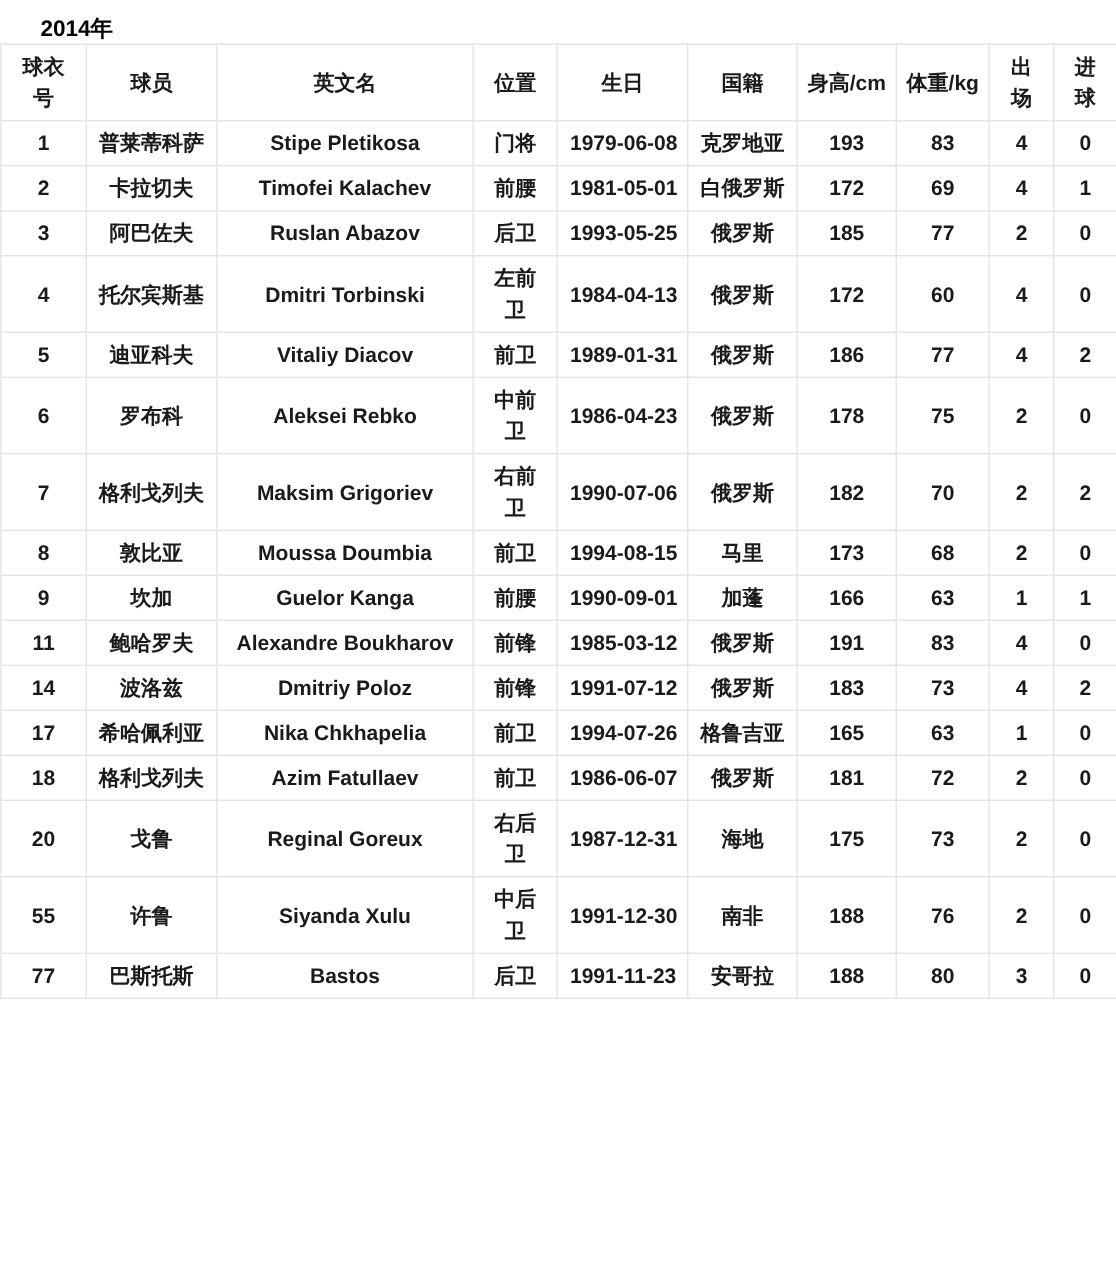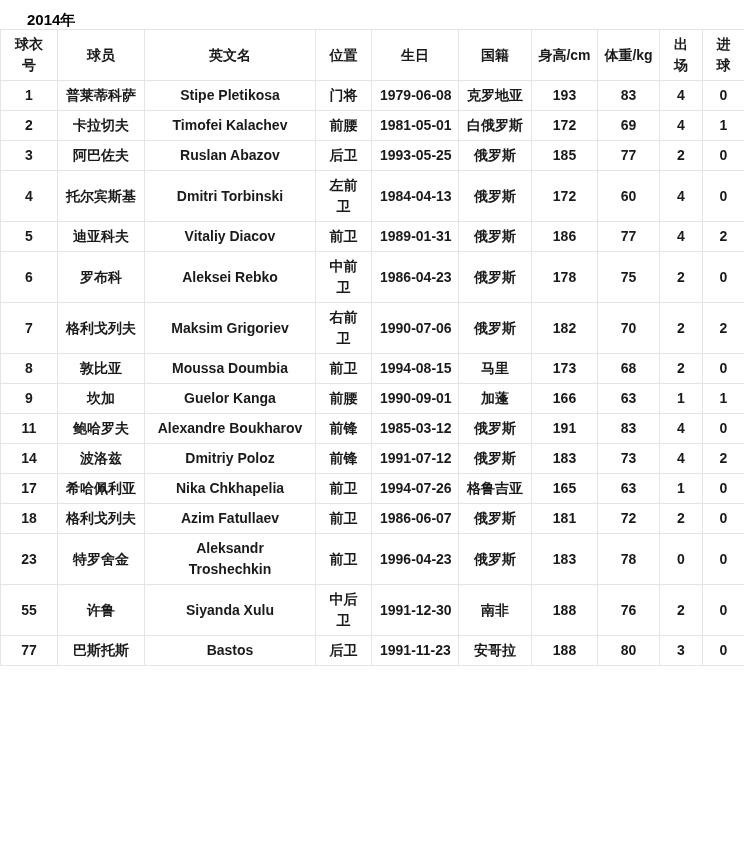--- a/index.html
+++ b/index.html
@@ -237,29 +237,29 @@
           <td class="col-en">Azim Fatullaev</td>
           <td class="col-pos">前卫</td>
           <td class="col-birth">1986-06-07</td>
           <td class="col-nat">俄罗斯</td>
           <td class="col-height">181</td>
           <td class="col-weight">72</td>
           <td class="col-apps">2</td>
           <td class="col-goals">0</td>
         </tr>
         <tr>
-          <td class="col-num">23</td>
-          <td class="col-player">特罗舍金</td>
-          <td class="col-en">Aleksandr Troshechkin</td>
-          <td class="col-pos">前卫</td>
-          <td class="col-birth">1996-04-23</td>
-          <td class="col-nat">俄罗斯</td>
-          <td class="col-height">183</td>
-          <td class="col-weight">78</td>
-          <td class="col-apps">0</td>
+          <td class="col-num">20</td>
+          <td class="col-player">戈鲁</td>
+          <td class="col-en">Reginal Goreux</td>
+          <td class="col-pos">右后卫</td>
+          <td class="col-birth">1987-12-31</td>
+          <td class="col-nat">海地</td>
+          <td class="col-height">175</td>
+          <td class="col-weight">73</td>
+          <td class="col-apps">2</td>
           <td class="col-goals">0</td>
         </tr>
         <tr>
           <td class="col-num">55</td>
           <td class="col-player">许鲁</td>
           <td class="col-en">Siyanda Xulu</td>
           <td class="col-pos">中后卫</td>
           <td class="col-birth">1991-12-30</td>
           <td class="col-nat">南非</td>
           <td class="col-height">188</td>

